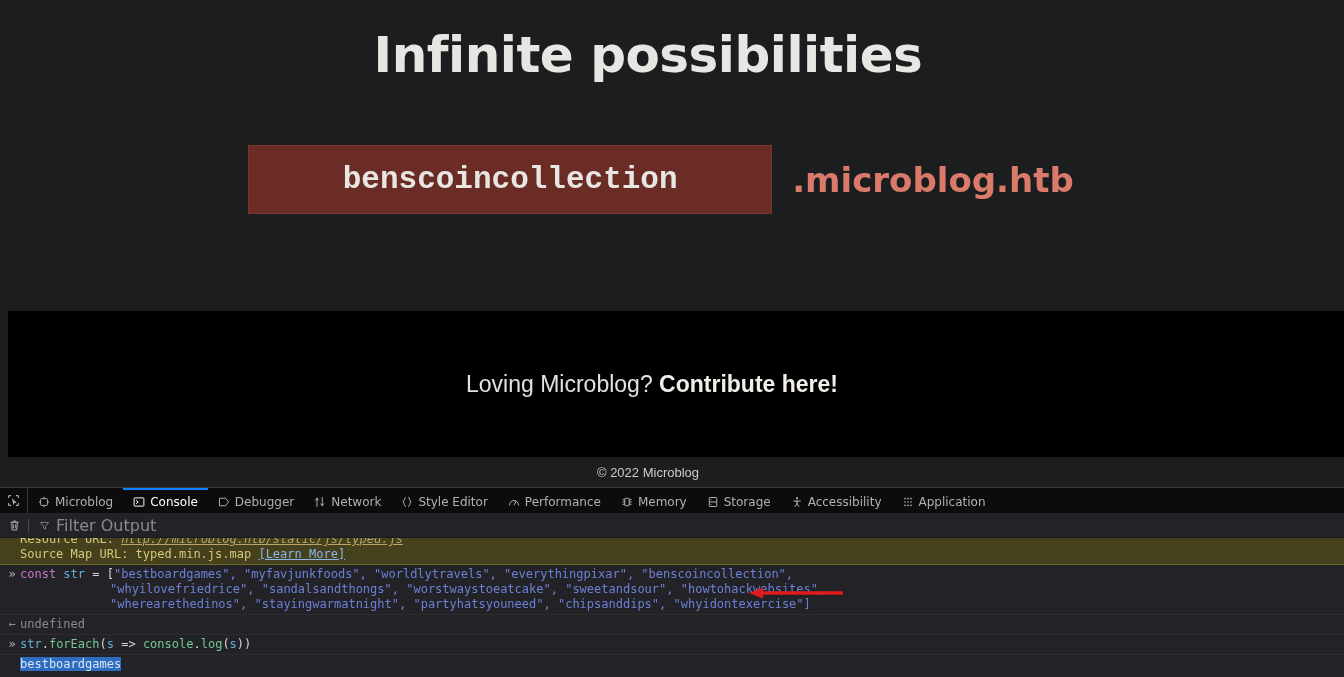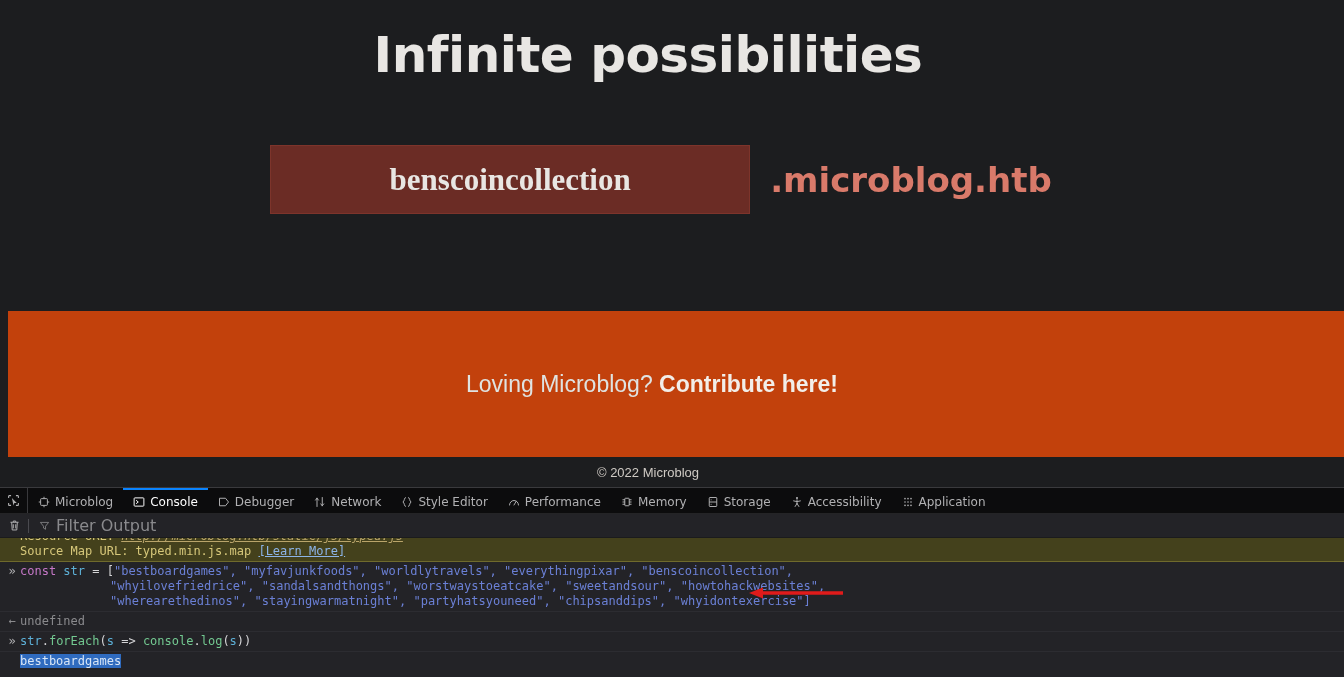--- a/index.html
+++ b/index.html
@@ -33,43 +33,43 @@
   .subdomain-row {
     position: absolute;
     top: 145px;
     left: 0; right: 0;
     display: flex;
     align-items: center;
     justify-content: center;
     padding-right: 22px;
   }
   .subdomain-box {
-    width: 480px;
+    width: 524px;
     height: 69px;
     background: #6b2c25;
     border: 1px solid #7d342b;
     display: flex;
     align-items: center;
     justify-content: center;
     color: #e8e6e3;
-    font-family: Liberation Serif, serif;
+    font-family: Liberation Mono, monospace;
     font-size: 31px;
     font-weight: bold;
   }
   .domain-suffix {
     margin-left: 20px;
     color: #d97a6a;
     font-family: "DejaVu Sans", sans-serif;
     font-size: 34px;
     font-weight: bold;
   }
 
   .contribute-band {
     height: 146px;
-    background: #c2410c;
+    background: #000000;
     display: flex;
     align-items: center;
     justify-content: center;
     padding-right: 48px;
     margin-left: 8px;
   }
   .contribute-text {
     color: #dfe3e2;
     font-size: 23px;
     font-family: "Liberation Sans", sans-serif;
@@ -149,21 +149,21 @@
     height: 139px;
     background: #232327;
     overflow: hidden;
     position: relative;
     font-family: "DejaVu Sans Mono", monospace;
     font-size: 12px;
   }
 
   .row-warn {
     background: #44411c;
-    border-top: 1px solid #14b8a6;
+    border-top: 4px solid #14b8a6;
     border-bottom: 1px solid #6f6a2c;
     color: #d6c77a;
     padding: 0 0 2px 20px;
     line-height: 15px;
     margin-top: -10px;
   }
   .row-warn a { color: #8cb4e8; text-decoration: underline; }
   .row-warn .lnk-url { color: #b9a46a; text-decoration: underline; font-style: italic; }
 
   .row {

